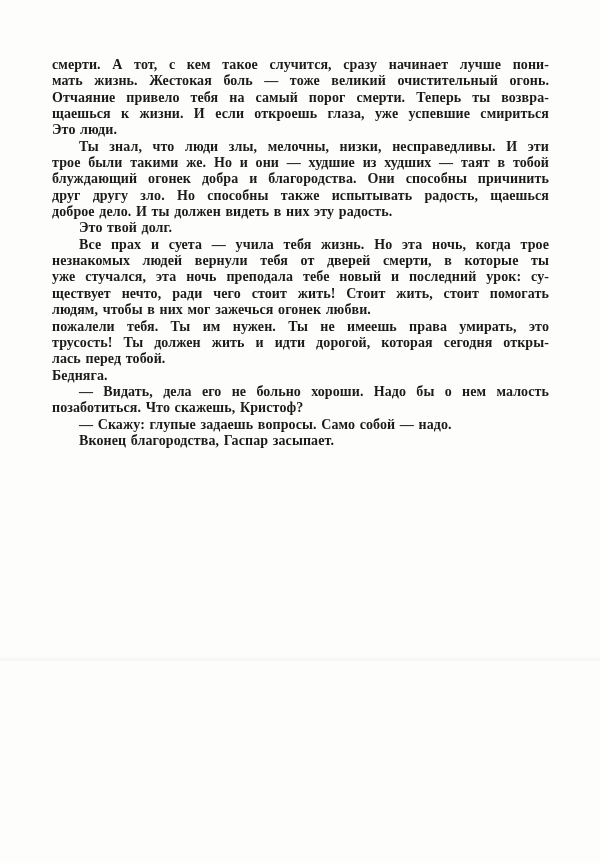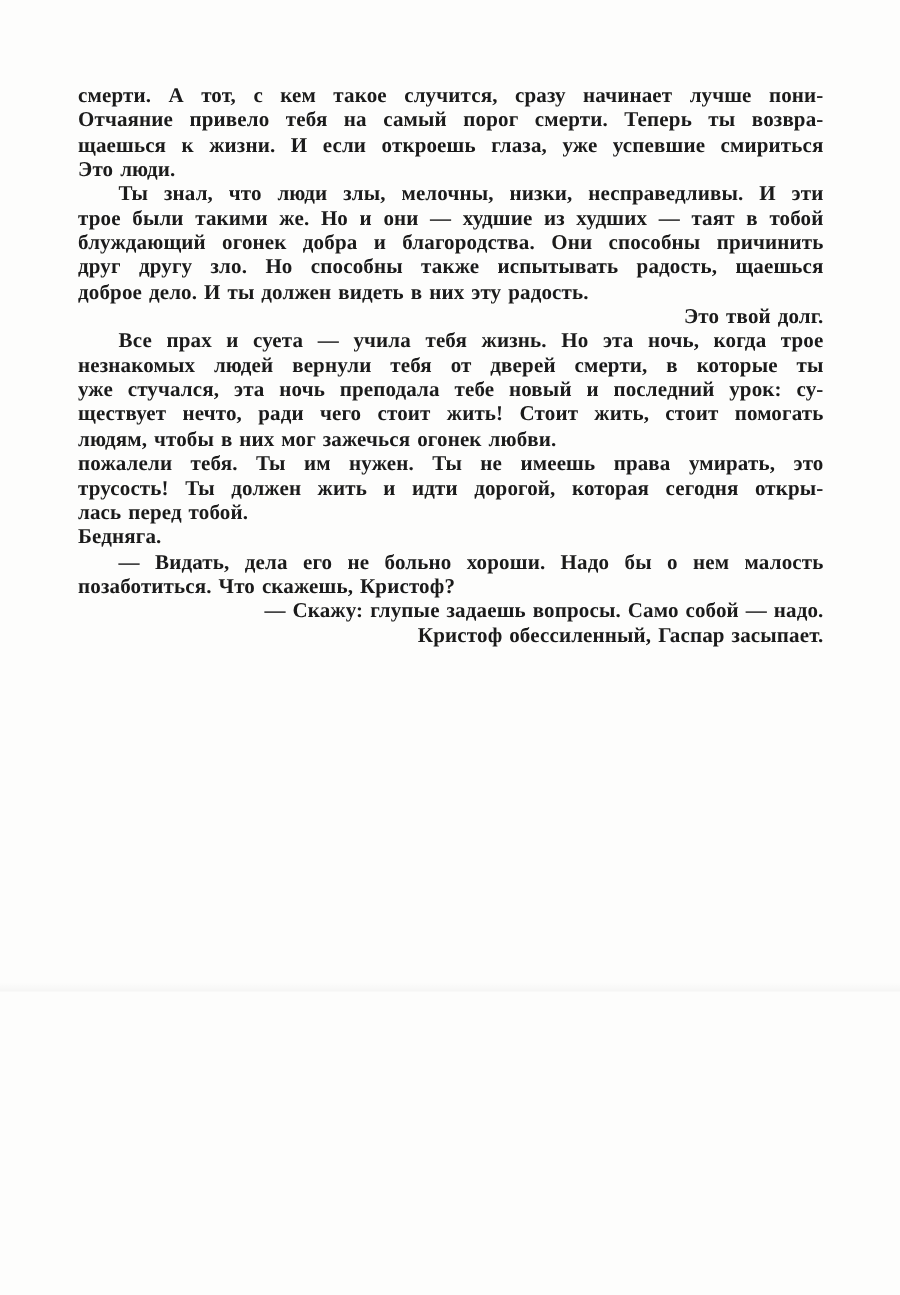--- a/index.html
+++ b/index.html
@@ -46,29 +46,29 @@
     overflow: hidden;
     text-align: left;
     word-spacing: 1px;
   }
   .line.just {
     text-align: justify;
     text-align-last: justify;
   }
   .line.indent {
     padding-left: 27px;
-    text-align: right;
   }
 </style>
 </head>
 <body>
 
 <div class="page">
   <div class="text-block" id="text-block">
       <div class="line just">смерти. А тот, с кем такое случится, сразу начинает лучше пони-</div>
+      <div class="line just">мать жизнь. Жестокая боль — тоже великий очистительный огонь.</div>
       <div class="line just">Отчаяние привело тебя на самый порог смерти. Теперь ты возвра-</div>
       <div class="line just">щаешься к жизни. И если откроешь глаза, уже успевшие смириться</div>
       <div class="line">Это люди.</div>
       <div class="line just indent">Ты знал, что люди злы, мелочны, низки, несправедливы. И эти</div>
       <div class="line just">трое были такими же. Но и они — худшие из худших — таят в тобой</div>
       <div class="line just">блуждающий огонек добра и благородства. Они способны причинить</div>
       <div class="line just">друг другу зло. Но способны также испытывать радость, щаешься</div>
       <div class="line">доброе дело. И ты должен видеть в них эту радость.</div>
       <div class="line indent">Это твой долг.</div>
       <div class="line just indent">Все прах и суета — учила тебя жизнь. Но эта ночь, когда трое</div>
@@ -76,16 +76,16 @@
       <div class="line just">уже стучался, эта ночь преподала тебе новый и последний урок: су-</div>
       <div class="line just">ществует нечто, ради чего стоит жить! Стоит жить, стоит помогать</div>
       <div class="line">людям, чтобы в них мог зажечься огонек любви.</div>
       <div class="line just">пожалели тебя. Ты им нужен. Ты не имеешь права умирать, это</div>
       <div class="line just">трусость! Ты должен жить и идти дорогой, которая сегодня откры-</div>
       <div class="line">лась перед тобой.</div>
       <div class="line">Бедняга.</div>
       <div class="line just indent">— Видать, дела его не больно хороши. Надо бы о нем малость</div>
       <div class="line">позаботиться. Что скажешь, Кристоф?</div>
       <div class="line indent">— Скажу: глупые задаешь вопросы. Само собой — надо.</div>
-      <div class="line indent">Кристоф обессиленный, Гаспар засыпает.</div>
+      <div class="line indent">Вконец благородства, Гаспар засыпает.</div>
     </div>
   <div class="scan-edge"></div>
 </div>
 
 </body></html>

